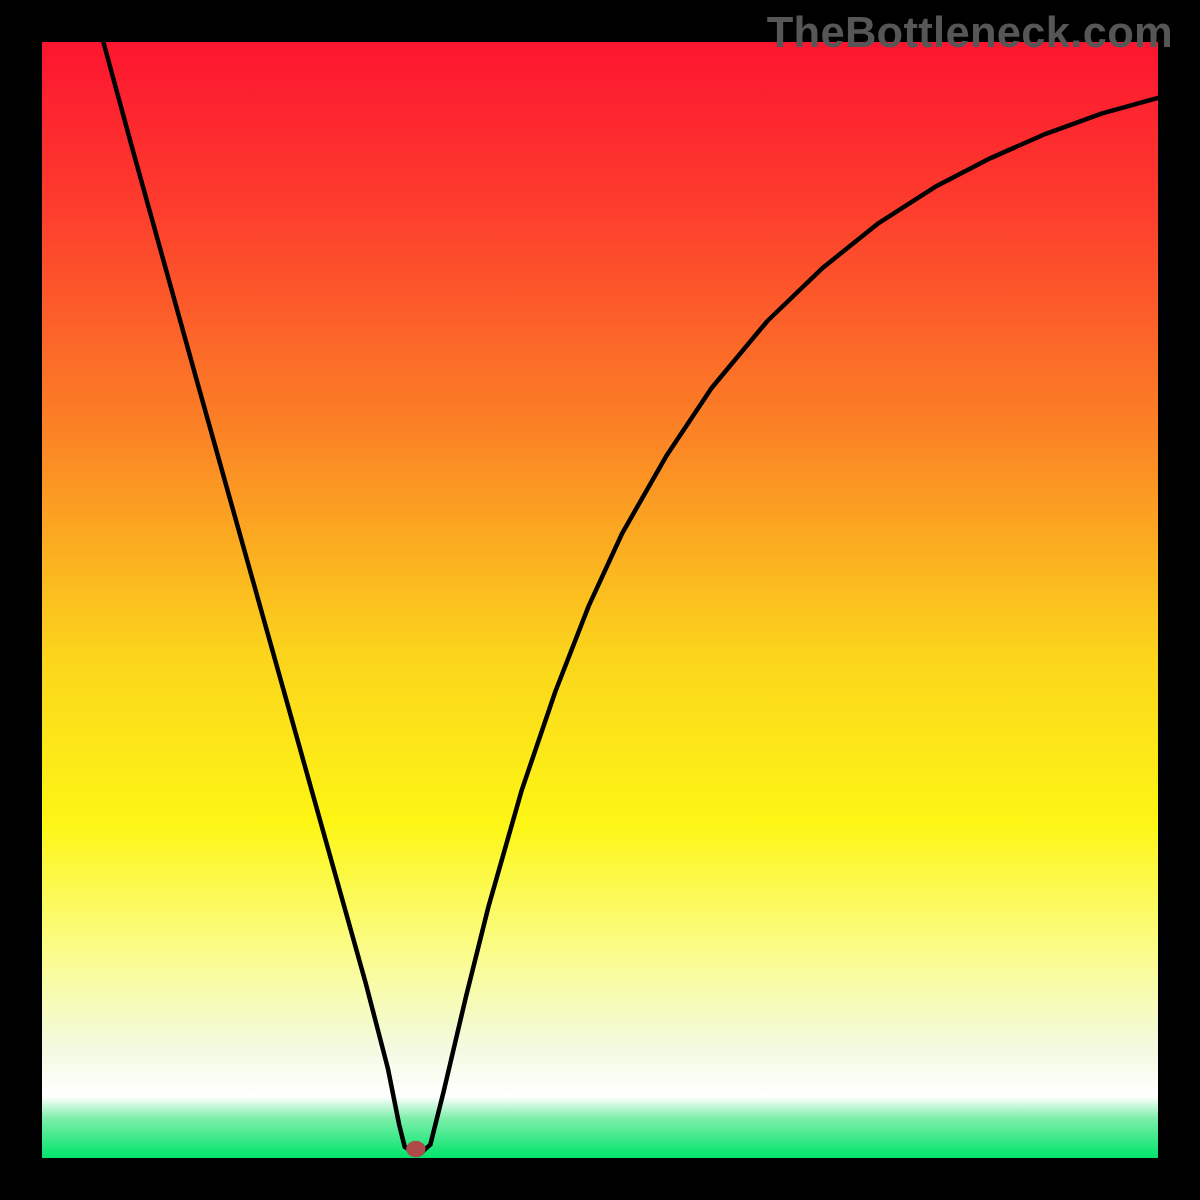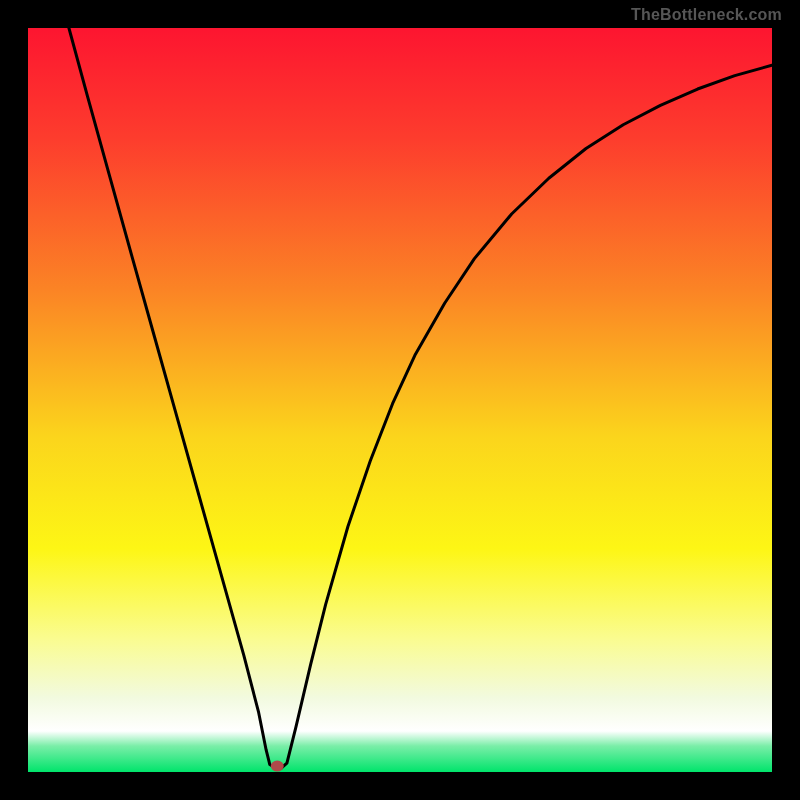--- a/index.html
+++ b/index.html
@@ -14,21 +14,21 @@
     position: relative;
     width: 800px;
     height: 800px;
     background: #000;
   }
   .watermark {
     position: absolute;
     top: 6px;
     right: 18px;
     font-family: Arial, sans-serif;
-    font-size: 16px;
+    font-size: 29px;
     font-weight: 600;
     color: #565656;
     letter-spacing: 0.2px;
     z-index: 10;
   }
   .plot {
     position: absolute;
     left: 28px;
     top: 28px;
     width: 744px;

